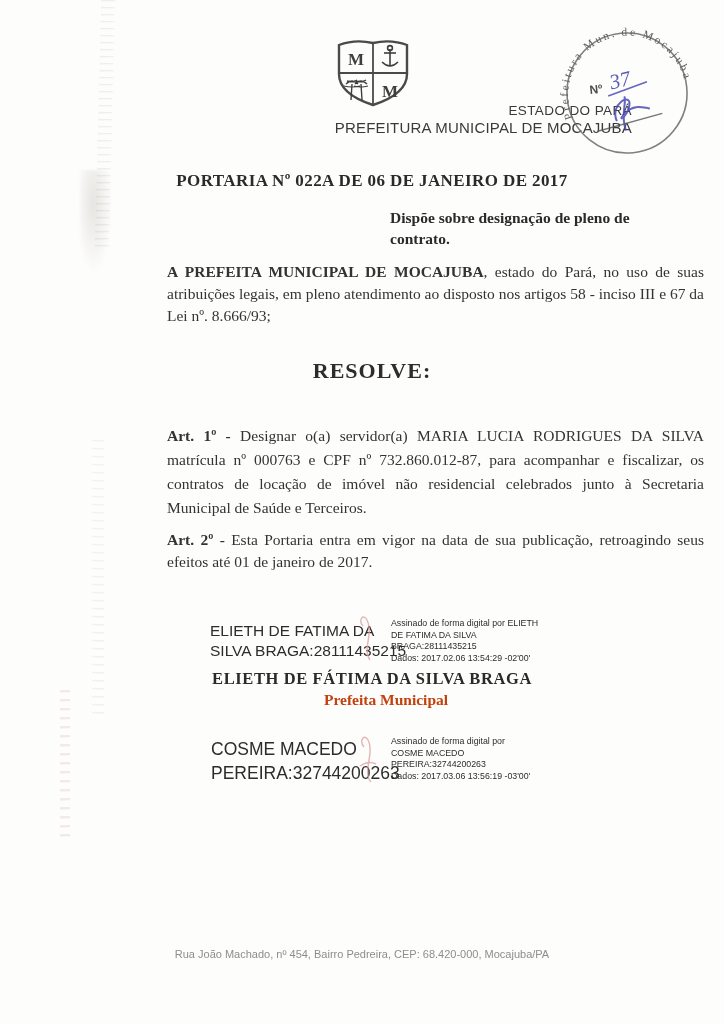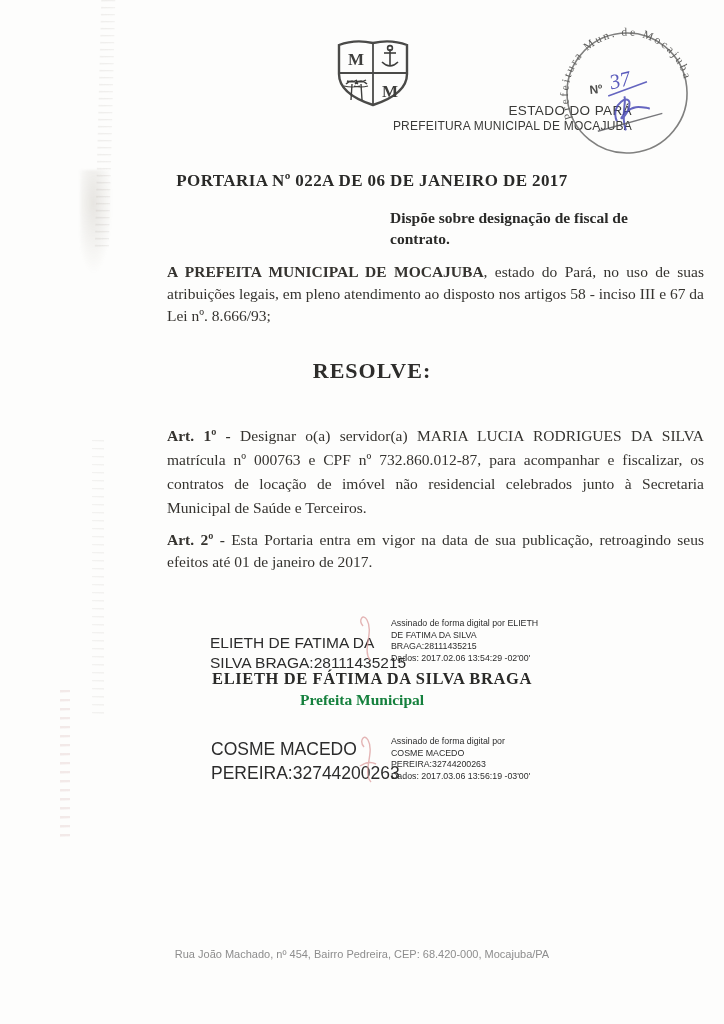--- a/index.html
+++ b/index.html
@@ -24,51 +24,51 @@
       background:repeating-linear-gradient(182deg,rgba(120,110,100,.08) 0 1px,transparent 2px 8px);
       filter:blur(.5px);}
   .s4{left:60px;top:690px;width:10px;height:150px;
       background:repeating-linear-gradient(178deg,rgba(150,60,60,.10) 0 2px,transparent 3px 9px);
       filter:blur(.6px);}
 
   .crest{position:absolute;left:334px;top:36px;width:78px;height:72px;}
   .org{position:absolute;left:112px;width:520px;text-align:right;
        font-family:"Liberation Sans",sans-serif;color:#3a3a38;}
   .org1{top:103px;font-size:13.5px;letter-spacing:.4px;}
-  .org2{top:119px;font-size:12px;letter-spacing:.2px;}
+  .org2{top:119px;font-size:15px;letter-spacing:.2px;}
 
   .stamp{position:absolute;left:552px;top:18px;width:150px;height:150px;transform:rotate(-6deg);}
 
   .doc-title{position:absolute;left:102px;top:171px;width:540px;text-align:center;
              font-weight:bold;font-size:17px;letter-spacing:.4px;color:#2a2a28;}
   .subject{position:absolute;left:390px;top:207px;width:270px;
            font-weight:bold;font-size:15.5px;line-height:21px;color:#2a2a28;}
   .para{position:absolute;left:119px;width:537px;font-size:15.5px;line-height:22px;
         text-align:justify;color:#35332f;margin-left:48px;}
   .p-preamble{top:261px;}
   .resolve{position:absolute;left:102px;top:358px;width:540px;text-align:center;
            font-weight:bold;font-size:22px;letter-spacing:1px;}
   .p-art1{top:424px;line-height:24px;}
   .p-art2{top:529px;}
   .lead{font-weight:bold;}
 
   .sig-cert-name{position:absolute;font-family:"Liberation Sans",sans-serif;color:#2c2c2c;}
-  .cert1{left:210px;top:621px;font-size:15.5px;line-height:20px;margin-top:12px;}
+  .cert1{left:210px;top:621px;font-size:15.5px;line-height:20px;}
   .cert2{left:211px;top:737px;font-size:17.5px;line-height:24px;}
   .sig-details{position:absolute;font-family:"Liberation Sans",sans-serif;
                font-size:8.8px;line-height:11.5px;color:#2c2c2c;width:175px;margin-left:12px;}
   .det1{left:379px;top:618px;}
   .det2{left:379px;top:736px;}
   .squiggle{position:absolute;width:22px;height:52px;}
   .sq1{left:356px;top:612px;}
   .sq2{left:356px;top:732px;}
   .printed-name{position:absolute;left:102px;top:669px;width:540px;text-align:center;
                 font-weight:bold;font-size:16.5px;letter-spacing:.6px;color:#2a2a28;}
-  .printed-role{position:absolute;left:92px;top:691px;width:540px;text-align:center;
-                font-weight:bold;font-size:15.5px;color:#15803d;}
+  .printed-role{position:absolute;left:116px;top:691px;width:540px;text-align:center;
+                font-weight:bold;font-size:15.5px;color:#c2410c;}
 
   .footer{position:absolute;left:62px;top:948px;width:600px;text-align:center;
           font-family:"Liberation Sans",sans-serif;font-size:11px;color:#8d8d8d;}
 </style>
 </head>
 <body>
 
 <div class="page">
 
   <div class="streak s1"></div>
@@ -116,21 +116,21 @@
       <g stroke="#4a4bb5" stroke-width="2" fill="none" opacity="0.85">
         <path d="M62,102 C56,84 80,74 76,88 C72,100 60,104 72,94 C80,88 86,90 94,92 M94,92 l2,1"></path>
         <path d="M70,112 C66,96 74,84 72,78"></path>
       </g>
       <line x1="42" y1="110" x2="108" y2="99" stroke="#55555a" stroke-width="1.4" opacity="0.8"></line>
     </svg>
   </div>
 
   <div class="doc-title">PORTARIA Nº 022A DE 06 DE JANEIRO DE 2017</div>
 
-  <div class="subject">Dispõe sobre designação de fiscal de contrato.</div>
+  <div class="subject">Dispõe sobre designação de pleno de contrato.</div>
 
   <div class="para p-preamble"><span class="lead">A PREFEITA MUNICIPAL DE MOCAJUBA</span><span>, estado do Pará, no uso de suas atribuições legais, em pleno atendimento ao disposto nos artigos 58 - inciso III e 67 da Lei nº. 8.666/93;</span></div>
 
   <div class="resolve">RESOLVE:</div>
 
   <div class="para p-art1"><span class="lead">Art. 1º -</span><span>  Designar o(a) servidor(a) MARIA LUCIA RODRIGUES DA SILVA matrícula nº 000763 e CPF nº 732.860.012-87, para acompanhar e fiscalizar, os contratos de locação de imóvel não residencial celebrados junto à Secretaria Municipal de Saúde e Terceiros.</span></div>
 
   <div class="para p-art2"><span class="lead">Art. 2º -</span><span> Esta Portaria entra em vigor na data de sua publicação, retroagindo seus efeitos até 01 de janeiro de 2017.</span></div>
 
   <div class="sig-cert-name cert1">

